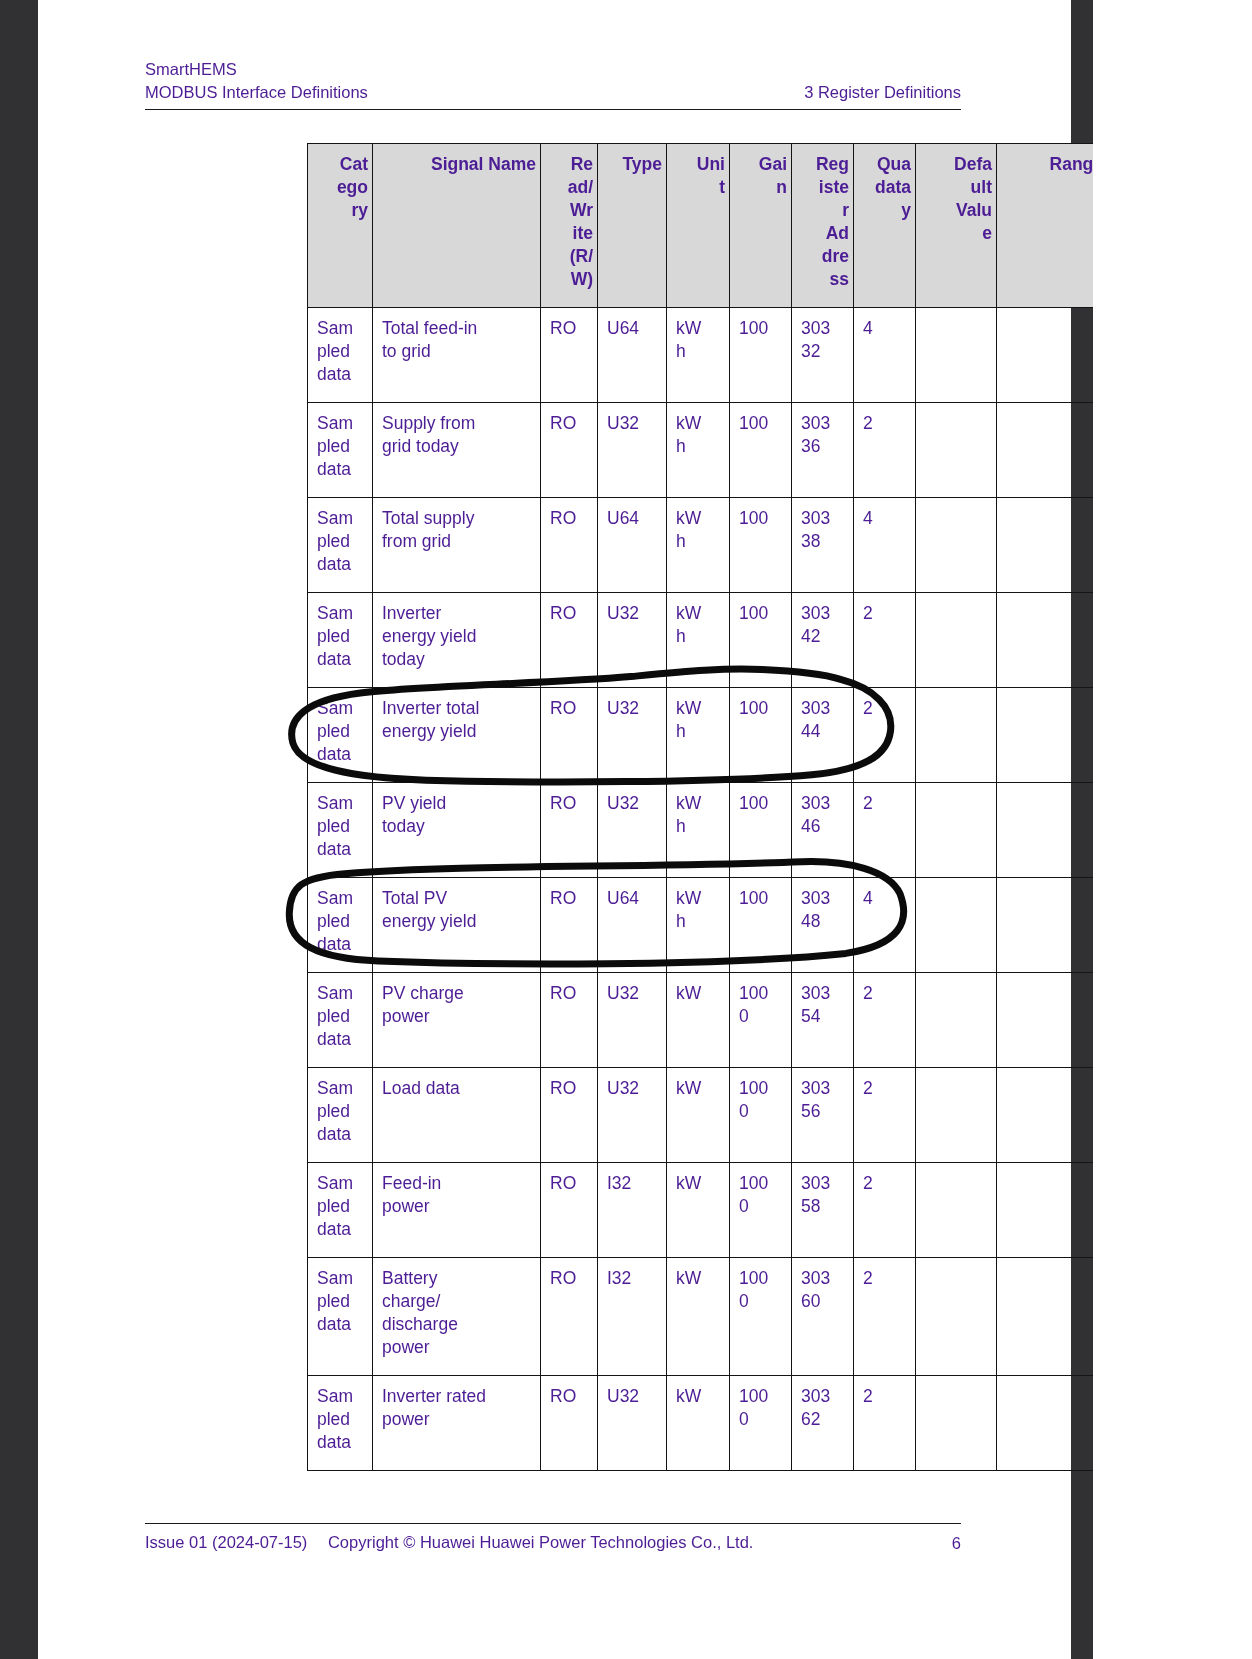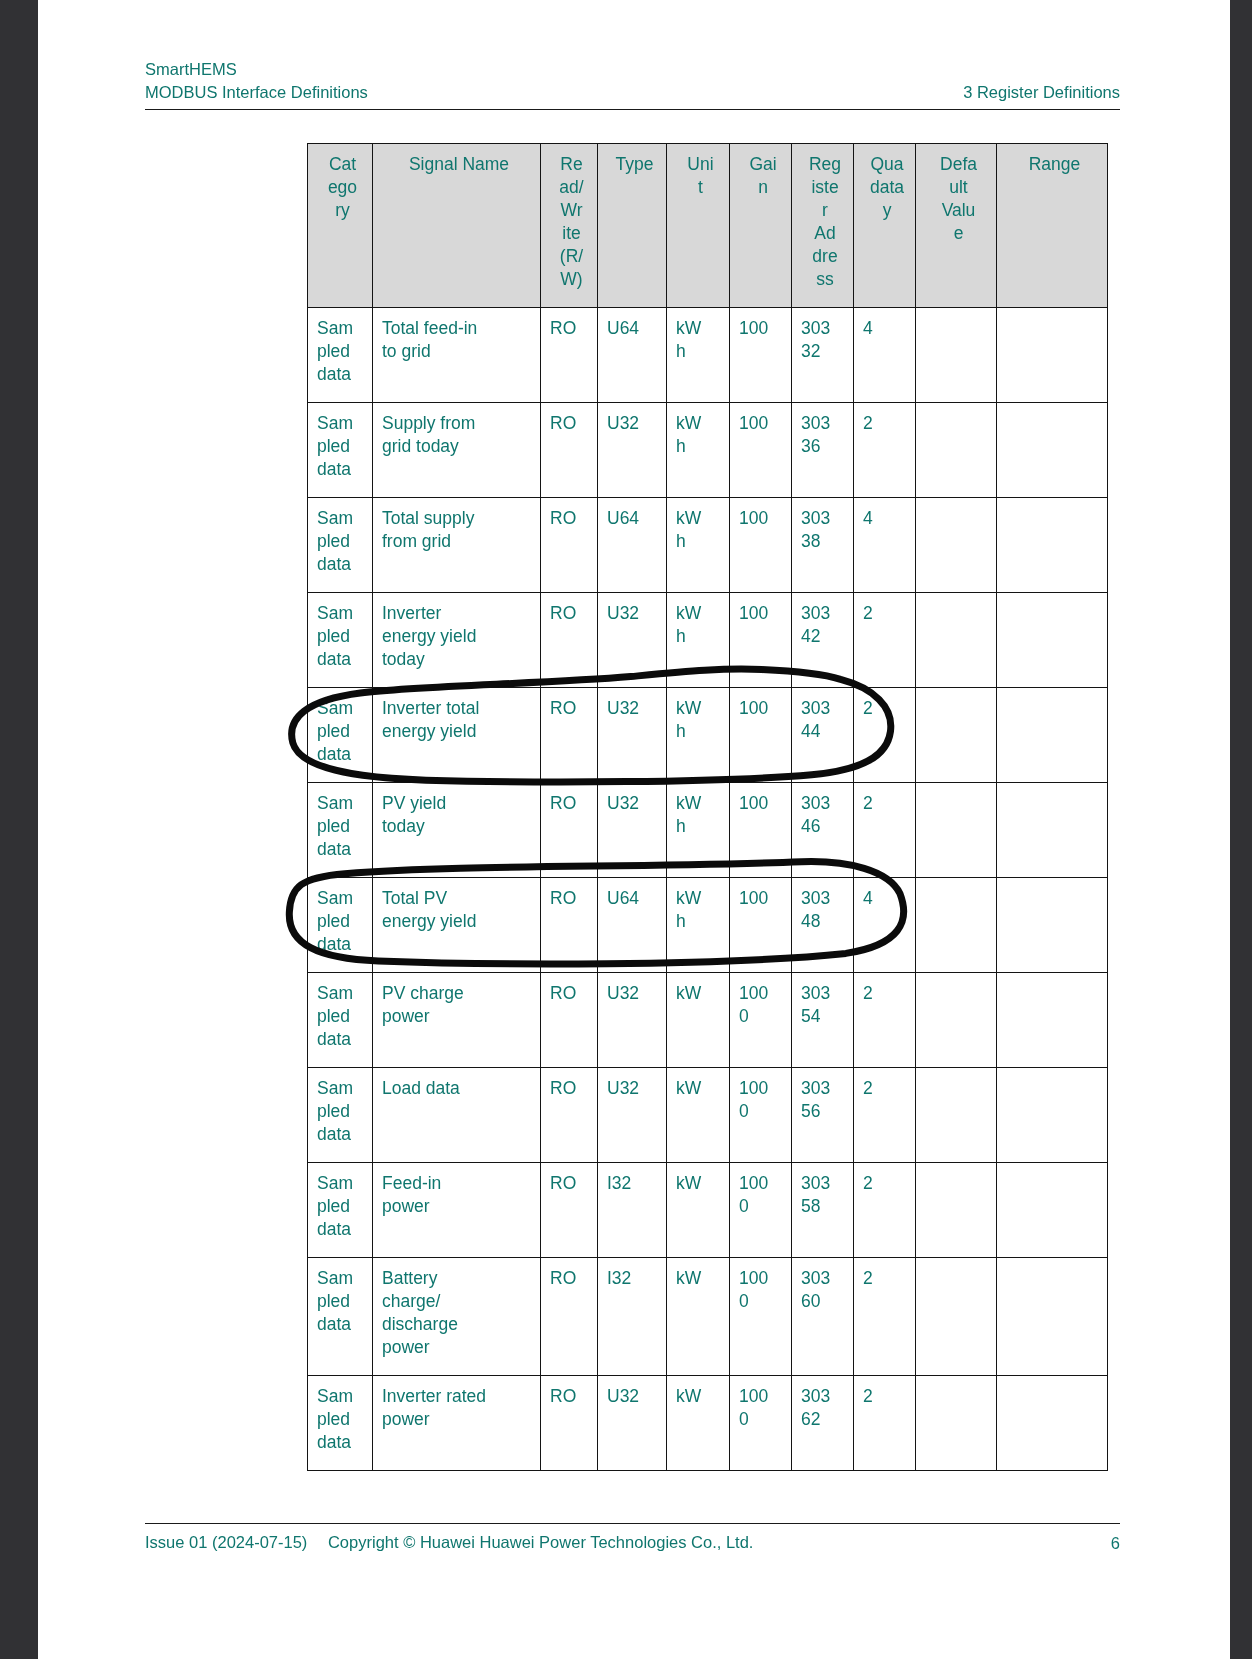--- a/index.html
+++ b/index.html
@@ -1,22 +1,22 @@
 <!DOCTYPE html>
 <html><head>
 <meta charset="utf-8">
 <style>
   html,body{margin:0;padding:0;background:#ffffff;}
   #page{
     position:relative;
-    width:1252px;height:1659px;
+    width:1093px;height:1659px;
     background:#ffffff;
     overflow:hidden;
     font-family:"Liberation Sans", sans-serif;
-    color:#0f766e;
+    color:#4c1d95;
   }
   .edge{position:absolute;top:0;height:1659px;background:#313134;}
   .edge.left{left:0;width:38px;}
   .edge.right{right:0;width:22px;}
 
   header{
     position:absolute;left:145px;top:58px;right:132px;
     display:flex;justify-content:space-between;align-items:flex-end;
     font-size:16.5px;line-height:23px;
   }
@@ -29,22 +29,22 @@
     width:800px;
     border-collapse:collapse;
     table-layout:fixed;
     font-size:17.5px;line-height:23px;
   }
   table.reg, table.reg th, table.reg td{
     border:1.7px solid #141414;
   }
   table.reg th{
     background:#d8d8d8;
-    font-weight:normal;
-    text-align:center;
+    font-weight:bold;
+    text-align:right;
   }
   table.reg th, table.reg td{
     vertical-align:top;
     padding:9px 4px 16px 9px;
     white-space:pre-line;
     overflow:hidden;
   }
   footer{
     position:absolute;left:145px;top:1531px;right:132px;
     font-size:16.5px;line-height:22px;

